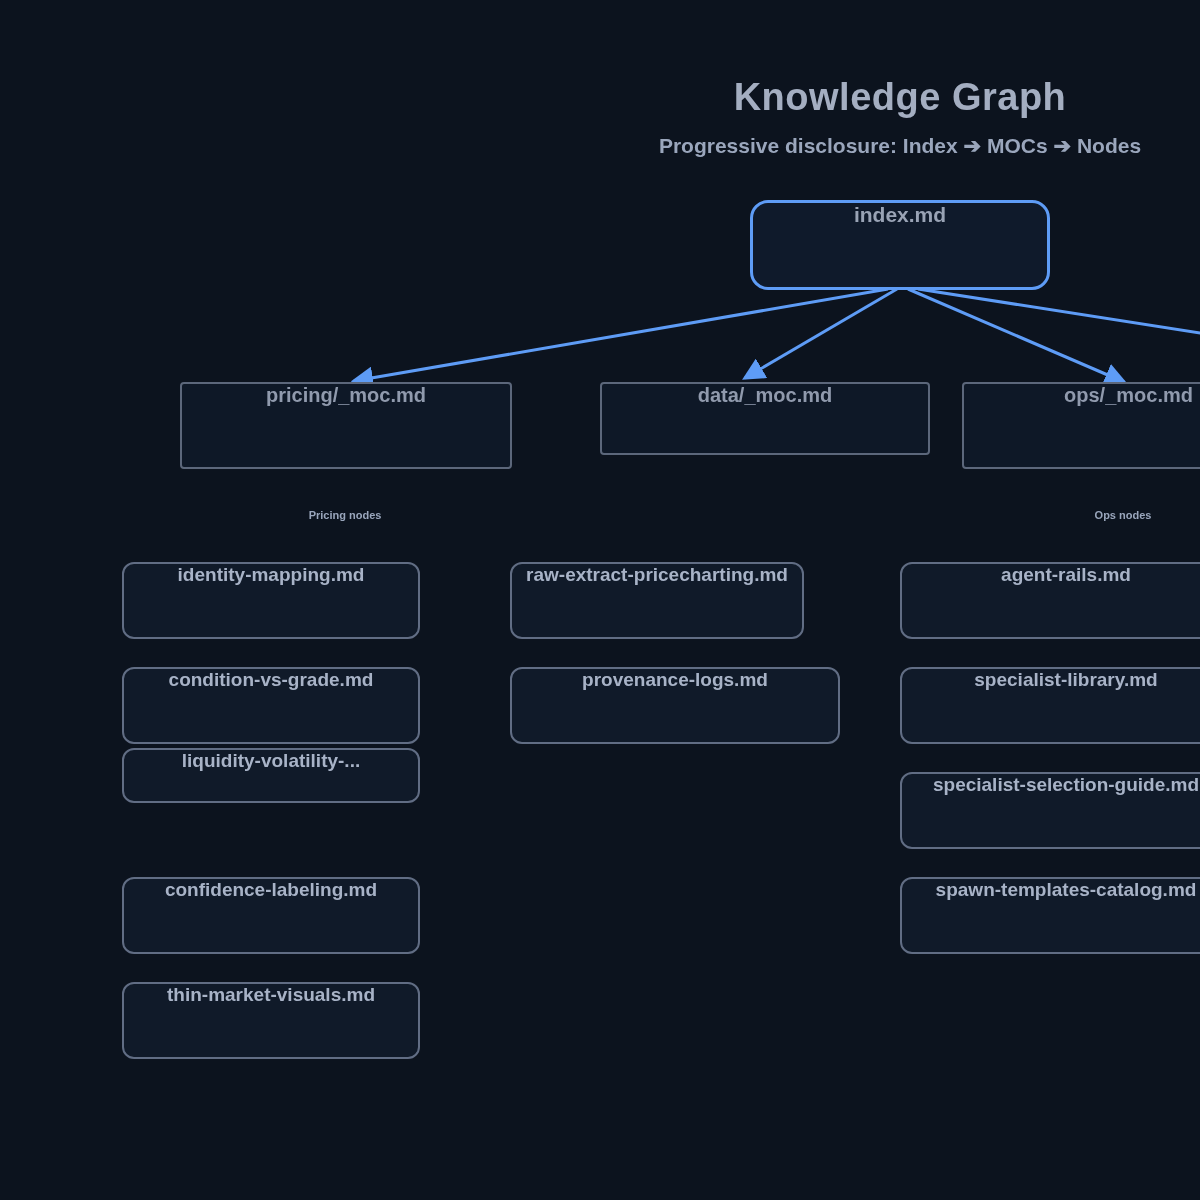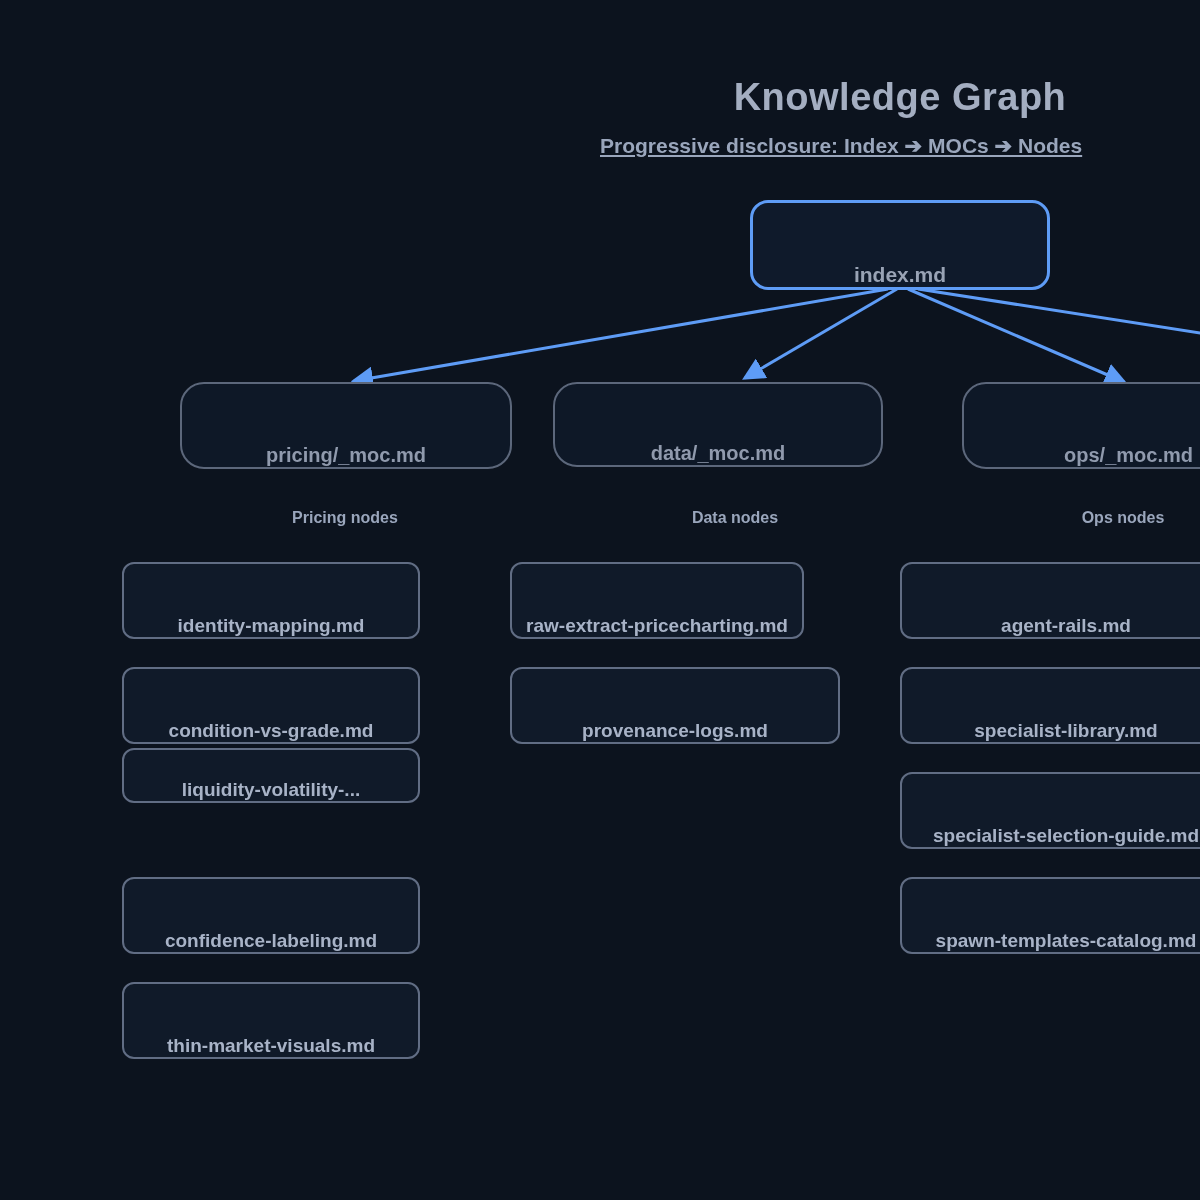--- a/index.html
+++ b/index.html
@@ -29,58 +29,57 @@
     margin-top:22px;
   }
   .title{
     position:absolute;left:600px;top:54px;width:600px;
     text-align:center;
     font-size:38px;letter-spacing:0.5px;
     color:var(--titleColor);
   }
   .subtitle{
     position:absolute;left:600px;top:112px;width:600px;
-    text-align:left;
+    text-align:center;
     font-size:21px;
     color:var(--subtitleColor);
-    text-decoration:underline;
   }
   .edges{position:absolute;left:0;top:0;}
   .box{
     position:absolute;
-    display:flex;align-items:flex-end;justify-content:center;
+    display:flex;align-items:flex-start;justify-content:center;
     box-sizing:border-box;
     text-align:center;
     white-space:nowrap;
   }
   .root{
     border:3px solid var(--blue);
     border-radius:18px;
     background:var(--rootFill);
     color:var(--rootText);
     font-size:21px;
   }
   .moc{
     border:2px solid var(--mocBorder);
-    border-radius:24px;
+    border-radius:4px;
     background:var(--mocFill);
     color:var(--mocText);
     font-size:20px;
   }
   .node{
     border:2px solid var(--nodeBorder);
     border-radius:12px;
     background:var(--nodeFill);
     color:var(--nodeText);
     font-size:19px;
   }
   .col-header{
     position:absolute;width:300px;
     text-align:center;
-    font-size:16px;
+    font-size:11px;
     color:var(--headerText);
   }
   .caption{
     position:absolute;left:760px;top:1079px;
     font-size:17px;
     white-space:nowrap;
     color:var(--captionColor);
   }
 </style>
 </head>
@@ -103,29 +102,28 @@
     <line x1="918" y1="267" x2="1270" y2="322" stroke="#5e9cf6" stroke-width="3" marker-end="url(#arrow)"></line>
   </svg>
 
   <div class="box root" style="left:750px;top:178px;width:300px;height:90px">
     <span>index.md</span>
   </div>
 
   <div class="box moc" style="left:180px;top:360px;width:332px;height:87px">
     <span>pricing/_moc.md</span>
   </div>
-  <div class="box moc" style="left:553px;top:360px;width:330px;height:85px">
+  <div class="box moc" style="left:600px;top:360px;width:330px;height:73px">
     <span>data/_moc.md</span>
   </div>
   <div class="box moc" style="left:962px;top:360px;width:333px;height:87px">
     <span>ops/_moc.md</span>
   </div>
 
   <div class="col-header" style="left:195px;top:487px">Pricing nodes</div>
-  <div class="col-header" style="left:585px;top:487px">Data nodes</div>
   <div class="col-header" style="left:973px;top:487px">Ops nodes</div>
 
   <div class="box node" style="left:122px;top:540px;width:298px;height:77px">
     <span>identity-mapping.md</span>
   </div>
   <div class="box node" style="left:122px;top:645px;width:298px;height:77px">
     <span>condition-vs-grade.md</span>
   </div>
   <div class="box node" style="left:122px;top:726px;width:298px;height:55px">
     <span>liquidity-volatility-...</span>

